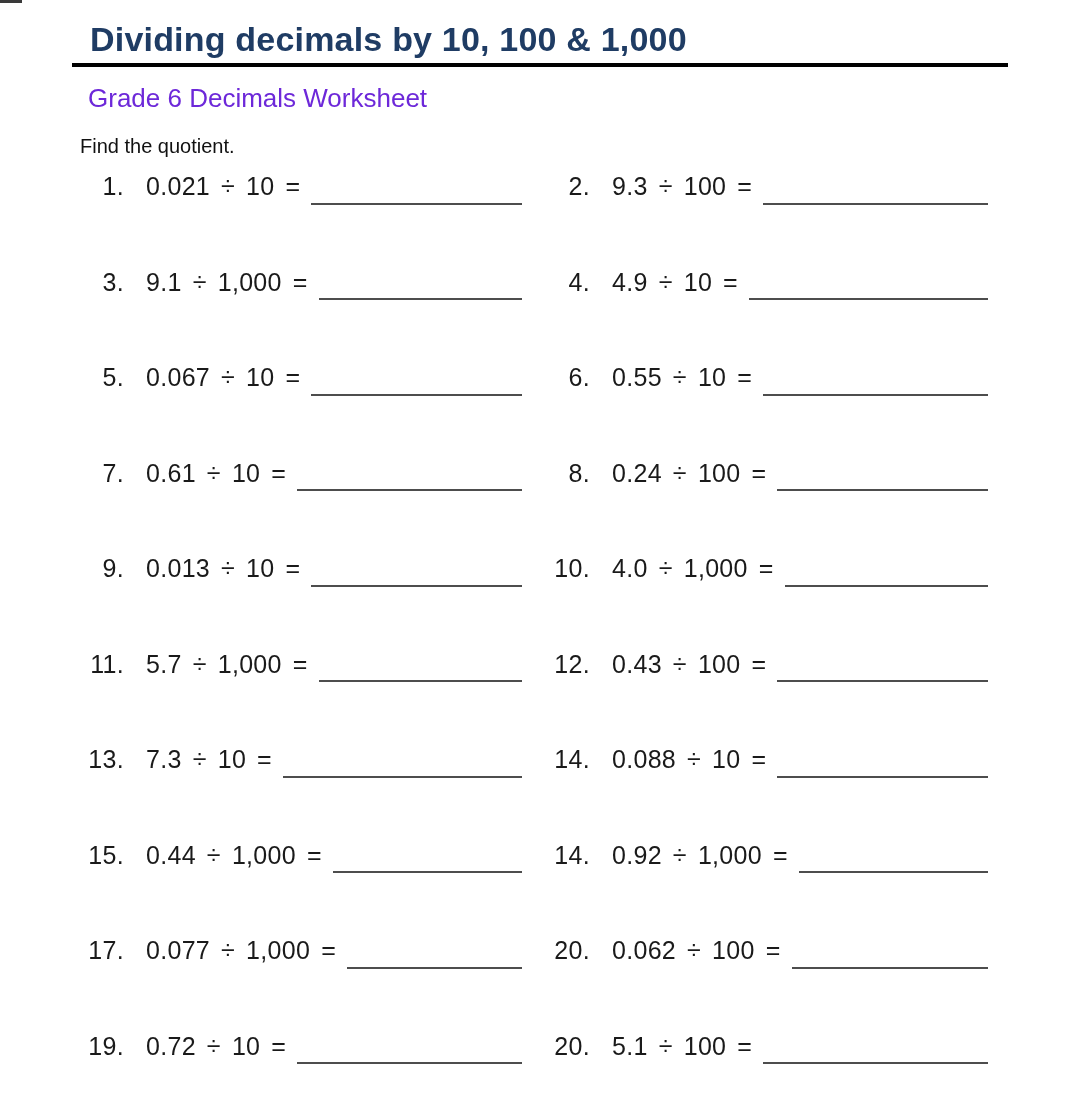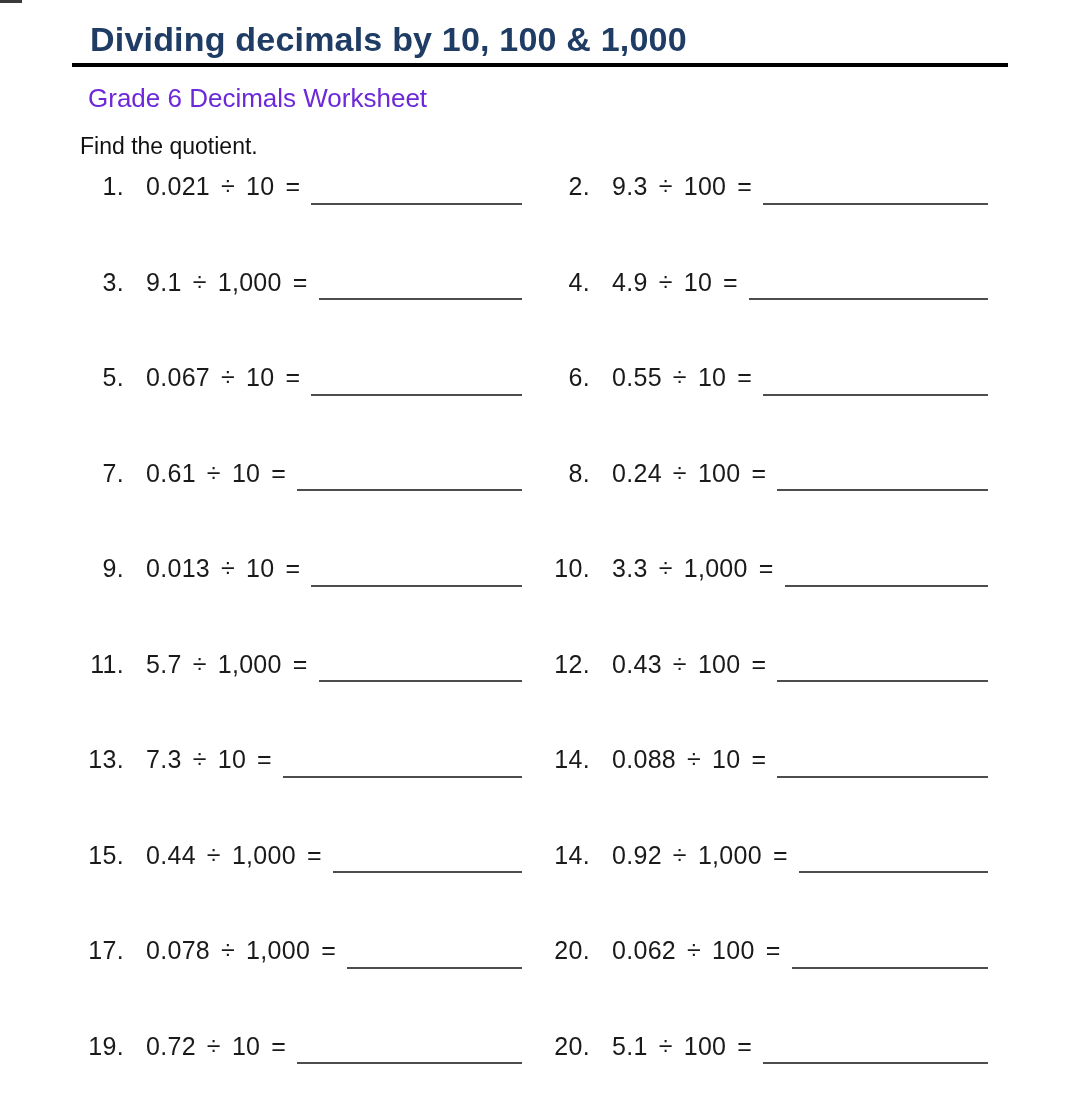--- a/index.html
+++ b/index.html
@@ -45,21 +45,21 @@
     margin: 16px 0 0 0;
     padding-left: 16px;
     font-size: 26px;
     line-height: 30px;
     font-weight: normal;
     color: #6d28d9;
   }
   p.instruction {
     margin: 22px 0 0 0;
     padding-left: 8px;
-    font-size: 23px;
+    font-size: 20px;
     line-height: 23px;
     color: #111111;
   }
   .problems {
     margin-top: 14px;
     padding: 0 20px 0 8px;
     display: grid;
     grid-template-columns: 1fr 1fr;
     column-gap: 24px;
     grid-auto-rows: 95.5px;
@@ -183,21 +183,21 @@
     <span class="pnum">9.</span>
     <span class="dividend">0.013</span>
     <span class="op">÷</span>
     <span class="divisor">10</span>
     <span class="eq">=</span>
     <span class="blank"></span>
   </div>
 
   <div class="problem">
     <span class="pnum">10.</span>
-    <span class="dividend">3.3</span>
+    <span class="dividend">4.0</span>
     <span class="op">÷</span>
     <span class="divisor">1,000</span>
     <span class="eq">=</span>
     <span class="blank"></span>
   </div>
 
   <div class="problem">
     <span class="pnum">11.</span>
     <span class="dividend">5.7</span>
     <span class="op">÷</span>
@@ -246,21 +246,21 @@
     <span class="pnum">14.</span>
     <span class="dividend">0.92</span>
     <span class="op">÷</span>
     <span class="divisor">1,000</span>
     <span class="eq">=</span>
     <span class="blank"></span>
   </div>
 
   <div class="problem">
     <span class="pnum">17.</span>
-    <span class="dividend">0.078</span>
+    <span class="dividend">0.077</span>
     <span class="op">÷</span>
     <span class="divisor">1,000</span>
     <span class="eq">=</span>
     <span class="blank"></span>
   </div>
 
   <div class="problem">
     <span class="pnum">20.</span>
     <span class="dividend">0.062</span>
     <span class="op">÷</span>

